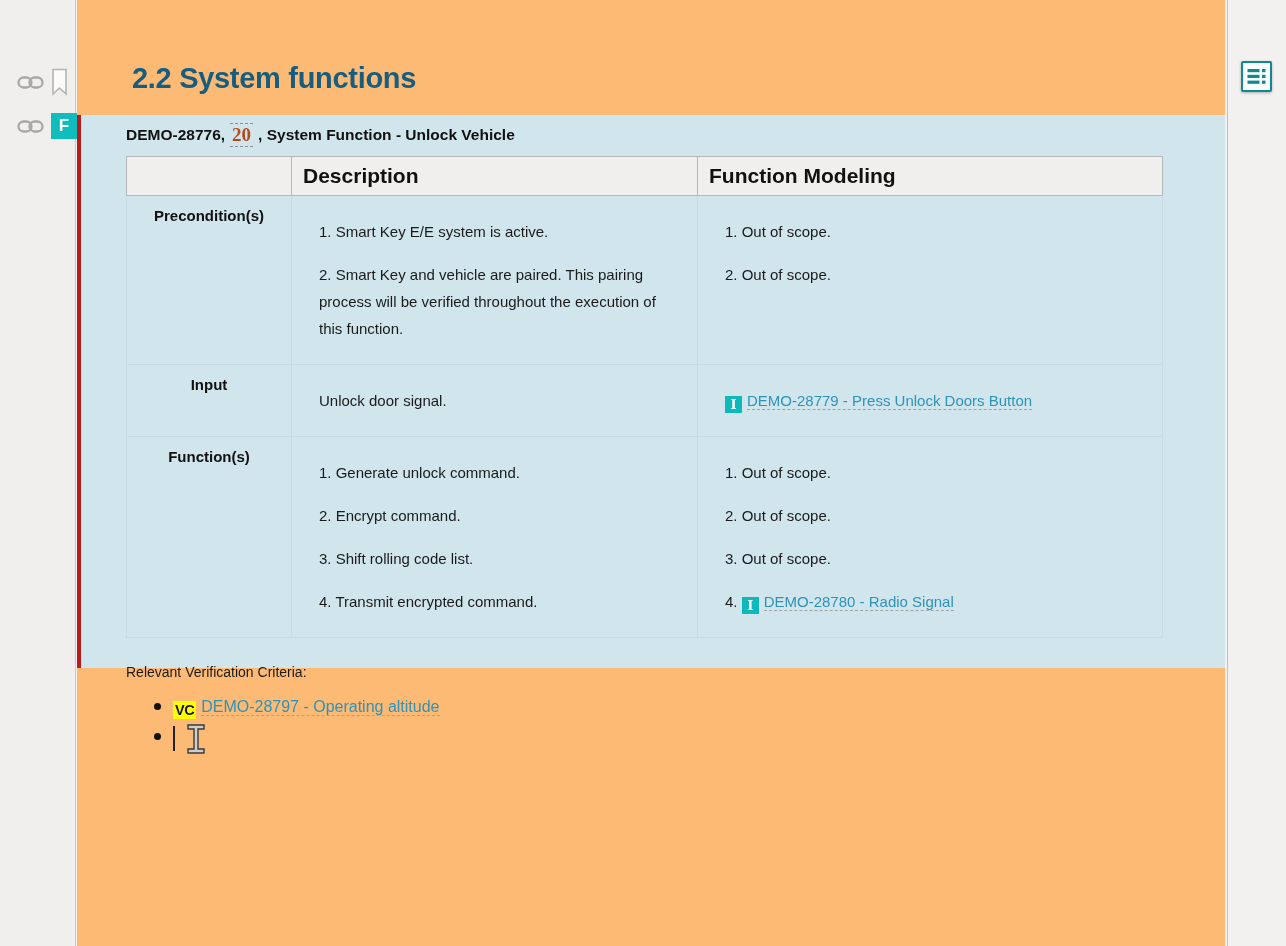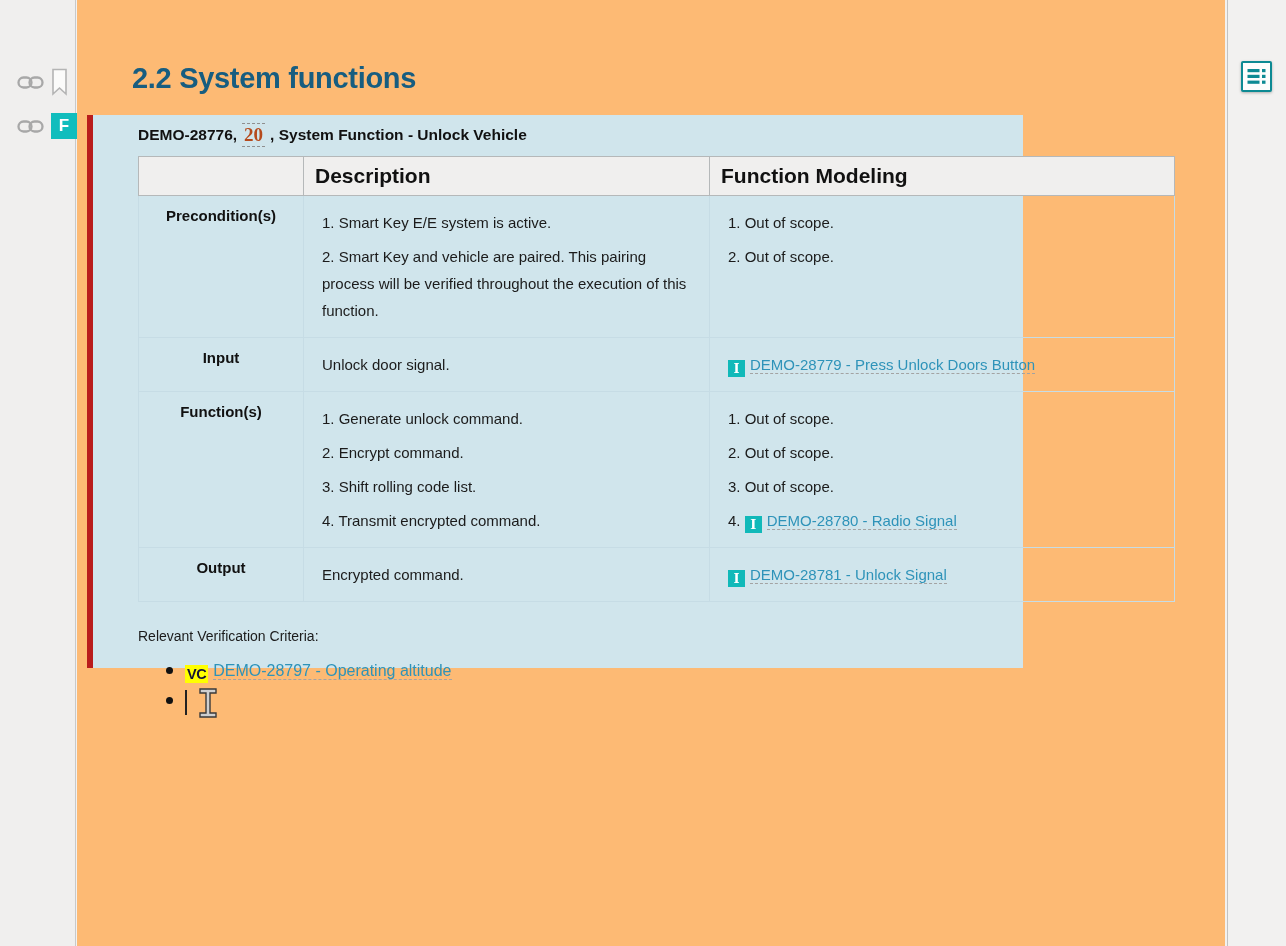--- a/index.html
+++ b/index.html
@@ -36,22 +36,22 @@
   }
 
   
   h1.page-heading {
     position:absolute; left:55px; top:62px; margin:0;
     font-size:29px; font-weight:bold; color:#175d80; letter-spacing:-0.3px;
   }
 
   
   .wi-section {
-    position:absolute; left:10px; top:115px; width:936px; height:553px;
-    background:#d0e5ec; border-left:6px solid #b91c1c;
+    position:absolute; left:0; top:115px; width:1148px; height:553px;
+    background:#d0e5ec; border-left:4px solid #b91c1c;
     padding:8px 0 0 45px;
   }
   .wi-title {
     display:flex; align-items:center; gap:5px;
     font-weight:bold; font-size:15.5px; margin:0 0 9px 0; color:#111;
   }
   .prio-badge {
     color:#b54a1d; font-family:Liberation Serif, serif;
     font-weight:bold; font-size:19px; line-height:1.05; padding:1px 2px;
     border-top:1px dashed #8f8f8f; border-bottom:1px dashed #8f8f8f;
@@ -60,21 +60,21 @@
   
   table.wi-table { border-collapse:collapse; width:1036px; table-layout:fixed; font-size:15px; }
   .wi-table th {
     background:#f0efee; border:1px solid #b5b8b9; text-align:left;
     padding:7px 11px; font-size:21px; color:#111;
   }
   .wi-table td {
     border:1px solid #c6dce5; padding:6px 11px; vertical-align:top; line-height:27px;
   }
   .wi-table td.rowlabel { font-weight:bold; color:#111;text-align:center; }
-  .wi-table p { margin:7px; }
+  .wi-table p { margin:16px; }
 
   .wi-link { color:#2e93b9; text-decoration:none; border-bottom:1px dashed #a3a3a3; cursor:pointer; }
   .item-badge {
     display:inline-block; width:17px; height:17px; background:#10b9b9; color:#fff;
     font-family:"DejaVu Serif", serif; font-weight:bold; font-size:13px;
     line-height:17px; text-align:center; margin-right:5px; vertical-align:-3px;
   }
   .vc-badge {
     display:inline-block; background:#ffff00; color:#141433;
     font-weight:bold; font-size:14.5px; height:18px; line-height:18px;
@@ -181,31 +181,20 @@
           <p>1. Out of scope.</p>
           <p>2. Out of scope.</p>
           <p>3. Out of scope.</p>
           <p>
             <span>4.</span>
             <span class="item-badge">I</span><a class="wi-link">DEMO-28780 - Radio Signal</a>
           </p>
         </td>
       </tr>
 
-      <tr>
-        <td class="rowlabel">Output</td>
-        <td>
-          <p>Encrypted command.</p>
-        </td>
-        <td>
-          <p>
-            <span class="item-badge">I</span><a class="wi-link">DEMO-28781 - Unlock Signal</a>
-          </p>
-        </td>
-      </tr>
     </tbody>
       </table>
 
     <div class="rvc-label">Relevant Verification Criteria:</div>
 
     <ul class="rvc-list">
       <li>
         <span class="bullet-dot"></span>
         <span class="vc-badge">VC</span><a class="wi-link">DEMO-28797 - Operating altitude</a>
       </li>

